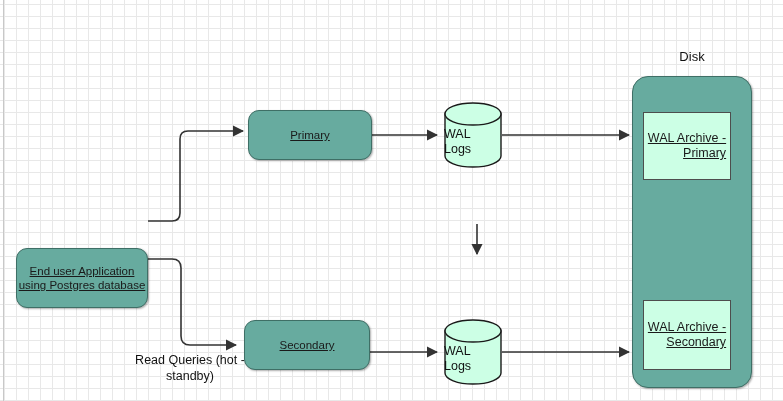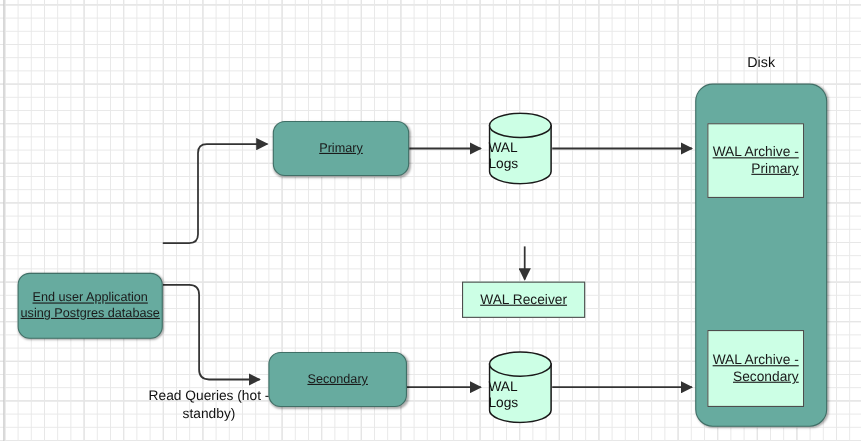--- a/index.html
+++ b/index.html
@@ -128,21 +128,20 @@
 Secondary</div>
 
   <div class="node teal-box" style="left:16px; top:204px; width:132px; height:60px; white-space:pre-line; font-size:11.5px;margin-top:44px;">End user Application
 using Postgres database</div>
 
   <div class="node teal-box" style="left:248px; top:110px; width:124px; height:50px;">Primary</div>
 
   <div class="node teal-box" style="left:244px; top:320px; width:126px; height:50px;">Secondary</div>
 
 
-  <div class="node mint-box" style="left:420px; top:256px; width:112px; height:33px;">WAL Receiver</div>
 
   <div class="cyl" style="left:444px; top:102px; width:58px; height:66px;">
     <svg width="58" height="66" viewBox="0 0 58 66">
       <path d="M 1 12 L 1 54 A 28 11 0 0 0 57 54 L 57 12 Z" fill="#ccffe5" stroke="#1a1a1a" stroke-width="1.4"></path>
       <ellipse cx="29" cy="12" rx="28" ry="11" fill="#ccffe5" stroke="#1a1a1a" stroke-width="1.4"></ellipse>
     </svg>
     <div class="cyl-text" style="top:25px;">WAL</div>
     <div class="cyl-text" style="top:40px;">Logs</div>
   </div>
 

